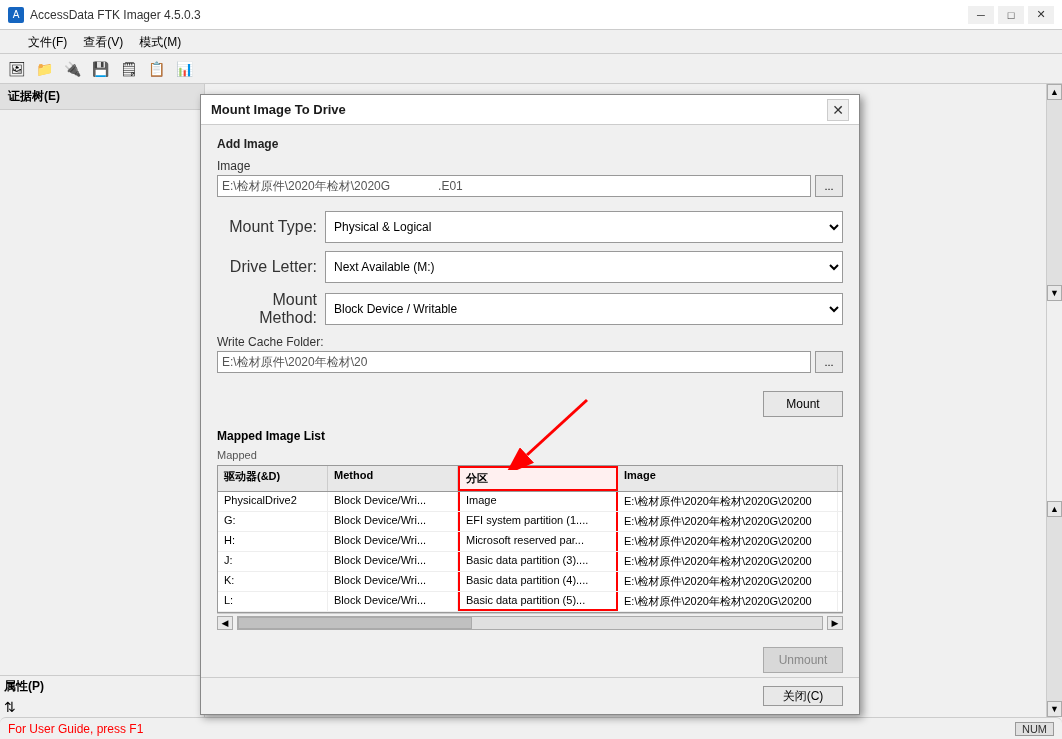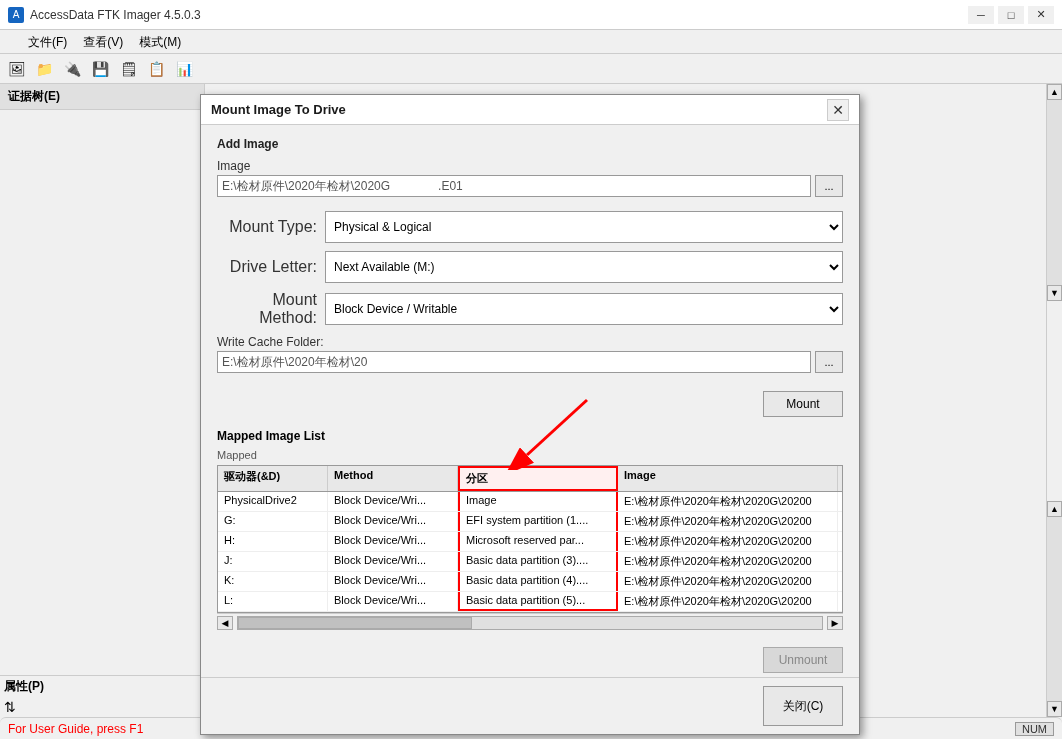--- a/index.html
+++ b/index.html
@@ -445,21 +445,21 @@
     .dialog-footer {
       display: flex;
       justify-content: flex-end;
       padding: 8px 16px;
       border-top: 1px solid #ccc;
       background: #f0f0f0;
     }
 
     .close-dialog-btn {
       width: 80px;
-      height: 40px;
+      height: 20px;
       border: 1px solid #999;
       background: #e8e8e8;
       cursor: pointer;
       font-size: 12px;
     }
 
     
     .arrow-overlay {
       position: absolute;
       pointer-events: none;

